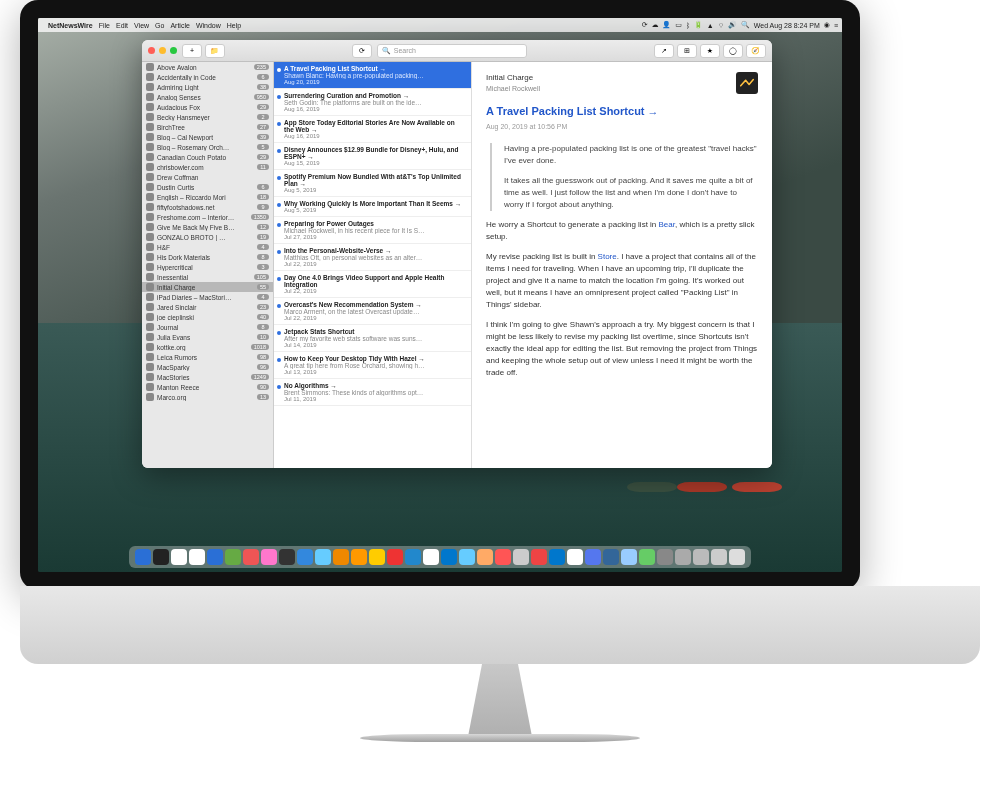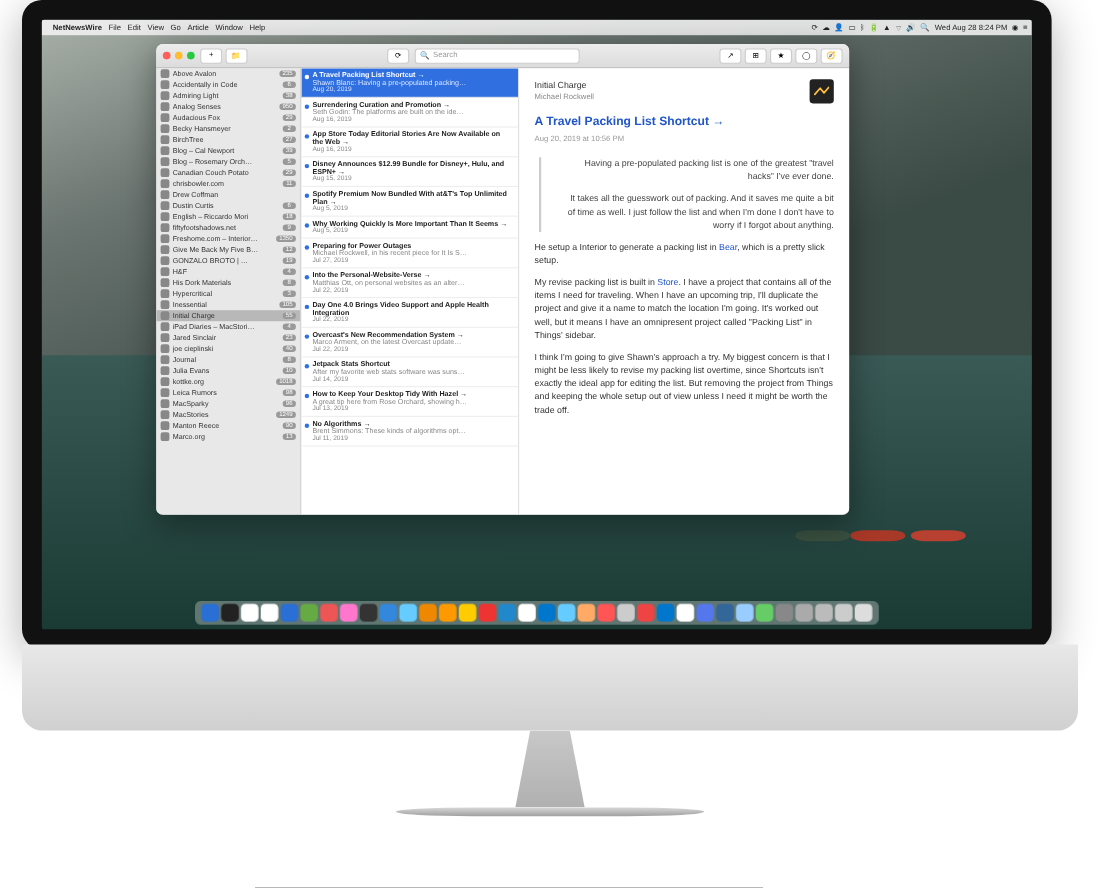--- a/index.html
+++ b/index.html
@@ -4,21 +4,21 @@
 <style>
 * { margin: 0; padding: 0; box-sizing: border-box; font-family: -apple-system, BlinkMacSystemFont, "Helvetica Neue", sans-serif; }
 body { width: 1000px; height: 807px; background: transparent; position: relative; overflow: hidden; }
 
 
 .imac {
   position: absolute; top: 0; left: 50%; transform: translateX(-50%);
   width: 960px; height: 807px;
 }
 .screen-bezel {
-  width: 936px; height: 590px; background: #111; border-radius: 18px;
+  width: 840px; height: 590px; background: #111; border-radius: 18px;
   padding: 18px; box-shadow: 0 10px 40px rgba(0,0,0,0.3);
 }
 .screen {
   width: 100%; height: 100%; background: linear-gradient(180deg,#7a8a8a 0%,#4a5a5a 40%,#2a4240 55%,#1a3530 100%);
   position: relative; overflow: hidden; border-radius: 2px;
 }
 .chin {
   width: 960px; height: 78px; background: linear-gradient(180deg,#e8e8e8,#d0d0d0);
   border-radius: 0 0 18px 18px; margin-top: -4px; position: relative;
 }
@@ -87,21 +87,21 @@
 
 .article { flex:1; background:#fff; padding:10px 14px; overflow-y:auto; font-size:8px; color:#333; line-height:1.5;}
 .art-head{display:flex; justify-content:space-between; align-items:flex-start; margin-bottom:8px;}
 .art-feed{font-size:8px; color:#333;}
 .art-author{font-size:7px; color:#888;}
 .art-favicon{width:22px;height:22px;background:#222;border-radius:3px;display:flex;align-items:center;justify-content:center;}
 .art-favicon svg{width:14px;height:10px;}
 .art-title{color:#2156c9; font-size:11px; font-weight:600; margin-bottom:3px;}
 .art-date{color:#999; font-size:7px; margin-bottom:10px;}
 .art-body p{margin-bottom:8px;}
-.art-body blockquote{border-left:2px solid #ccc; padding-left:22px; margin:6px 0 8px 4px; color:#444;text-align:right;}
+.art-body blockquote{border-left:2px solid #ccc; padding-left:12px; margin:6px 0 8px 4px; color:#444;}
 .art-link{color:#2156c9;margin-top:32px;}
 
 
 .wp-mtn{position:absolute; top:0; left:0; right:0; height:60%; background:linear-gradient(160deg,#a8b0a8 0%,#6a7470 30%,#3a4a44 70%);}
 .wp-water{position:absolute; bottom:0; left:0; right:0; height:45%; background:linear-gradient(180deg,#3a5a56,#1a3a34);}
 .wp-canoe{position:absolute; bottom:80px; width:50px; height:10px; border-radius:50%/100%;}
 .c1{right:60px; background:#b84030;}
 .c2{right:115px; background:#a83828;}
 .c3{right:165px; background:#3a5040;}
 </style>
@@ -435,21 +435,21 @@
                   </svg>
               </div>
             </div>
             <div class="art-title">A Travel Packing List Shortcut →</div>
             <div class="art-date">Aug 20, 2019 at 10:56 PM</div>
             <div class="art-body">
               <blockquote>
                 <p>Having a pre-populated packing list is one of the greatest "travel hacks" I've ever done.</p>
                 <p>It takes all the guesswork out of packing. And it saves me quite a bit of time as well. I just follow the list and when I'm done I don't have to worry if I forgot about anything.</p>
               </blockquote>
-              <p><span>He setup a Interior to generate a packing list in </span><a class="art-link">Bear</a><span>, which is a pretty slick setup.</span></p>
+              <p><span>He worry a Shortcut to generate a packing list in </span><a class="art-link">Bear</a><span>, which is a pretty slick setup.</span></p>
               <p><span>My revise packing list is built in </span><a class="art-link">Store</a><span>. I have a project that contains all of the items I need for traveling. When I have an upcoming trip, I'll duplicate the project and give it a name to match the location I'm going. It's worked out well, but it means I have an omnipresent project called "Packing List" in Things' sidebar.</span></p>
               <p>I think I'm going to give Shawn's approach a try. My biggest concern is that I might be less likely to revise my packing list overtime, since Shortcuts isn't exactly the ideal app for editing the list. But removing the project from Things and keeping the whole setup out of view unless I need it might be worth the trade off.</p>
             </div>
           </div>
         </div>
       </div>
 
       <div class="dock" id="dock">
           <div class="dock-item" style="background: rgb(42, 111, 214);"></div>
           <div class="dock-item" style="background: rgb(34, 34, 34);"></div>

